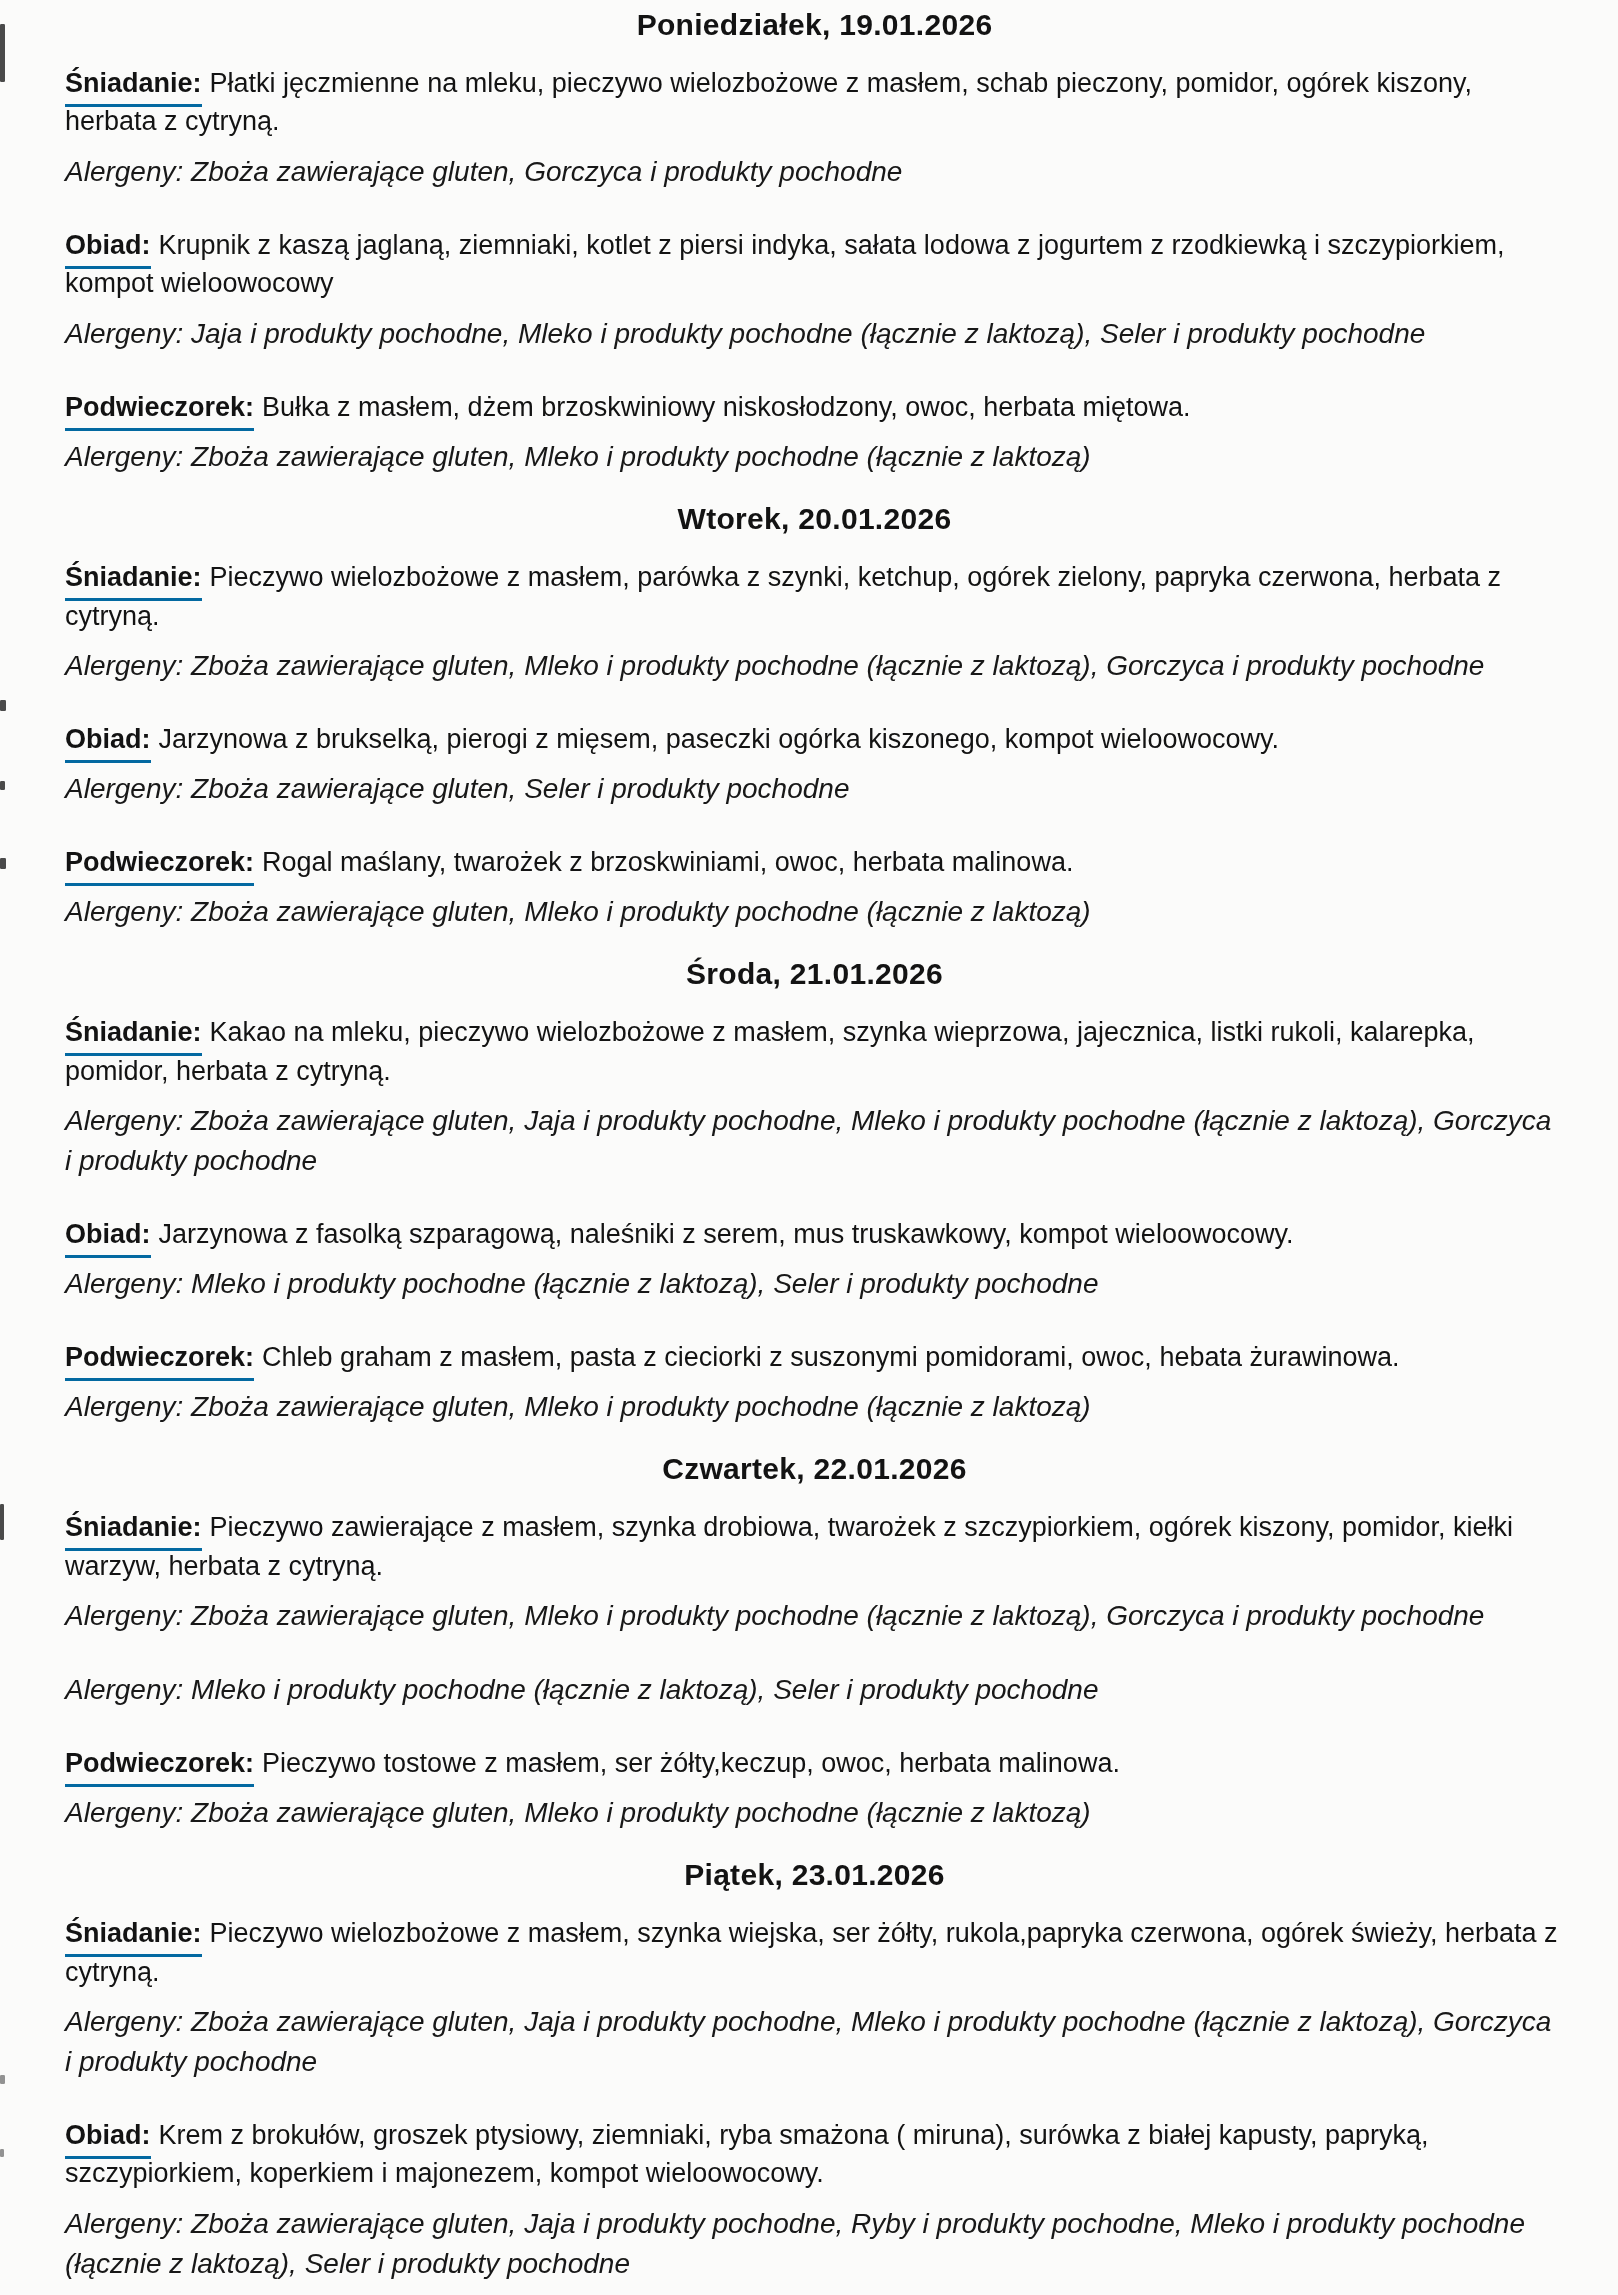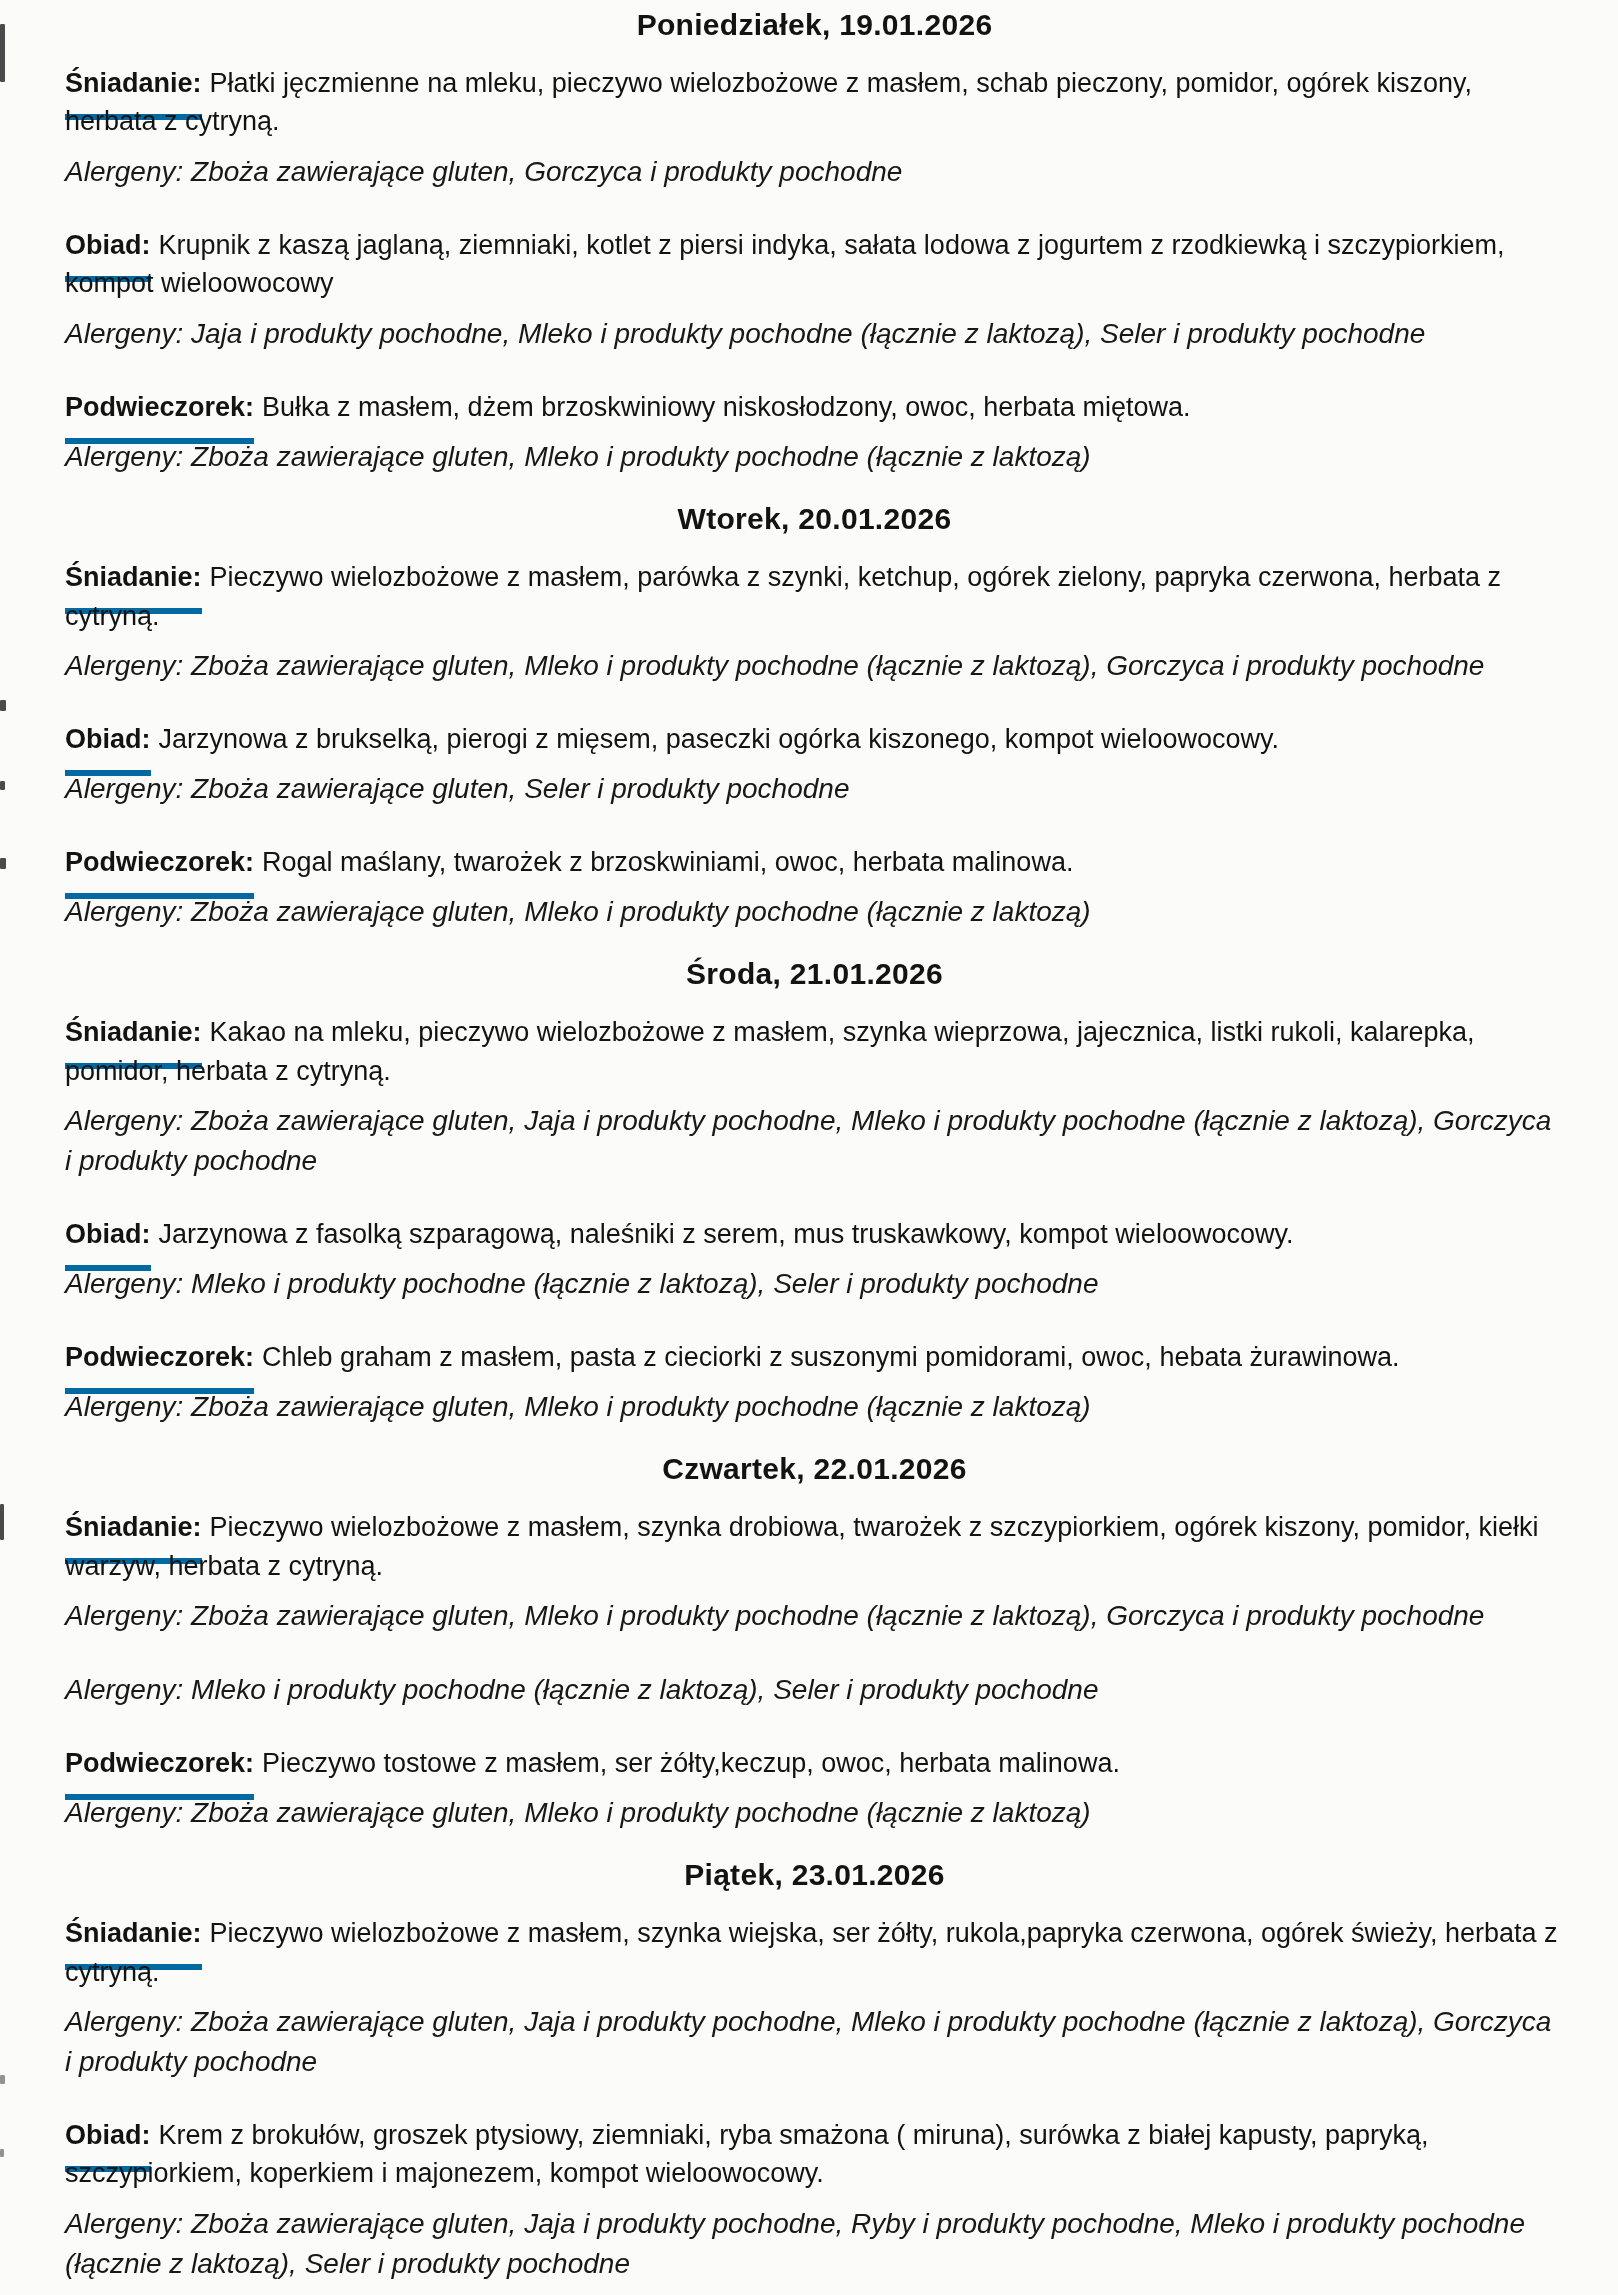--- a/index.html
+++ b/index.html
@@ -27,22 +27,22 @@
     margin-bottom: 21px;
     letter-spacing: 0.3px;
   }
   .meal + .meal { margin-top: 34px; }
   .meal-line {
     font-size: 27px;
     line-height: 1.44;
   }
   .label {
     font-weight: bold;
-    border-bottom: 6px solid #0369a1;
-    padding-bottom: 16px;
+    border-bottom: 3px solid #0369a1;
+    padding-bottom: 6px;
   }
   .desc { margin-left: 8px; }
   .allergens {
     font-size: 28px;
     font-style: italic;
     line-height: 1.42;
     margin-top: 10.5px;
     color: #181818;
   }
   
@@ -104,21 +104,21 @@
     </div>
     <div class="meal">
       <p class="meal-line"><span class="label">Podwieczorek:</span><span class="desc">Chleb graham z masłem, pasta z cieciorki z suszonymi pomidorami, owoc, hebata żurawinowa.</span></p>
       <p class="allergens">Alergeny: Zboża zawierające gluten, Mleko i produkty pochodne (łącznie z laktozą)</p>
     </div>
   </section>
 
   <section class="day">
     <h2 class="day-title">Czwartek, 22.01.2026</h2>
     <div class="meal">
-      <p class="meal-line"><span class="label">Śniadanie:</span><span class="desc">Pieczywo wielozbożowe z masłem, szynka drobiowa, twarożek z szczypiorkiem, ogórek kiszony, pomidor, kiełki warzyw, herbata z cytryną.</span></p>
+      <p class="meal-line"><span class="label">Śniadanie:</span><span class="desc">Pieczywo zawierające z masłem, szynka drobiowa, twarożek z szczypiorkiem, ogórek kiszony, pomidor, kiełki warzyw, herbata z cytryną.</span></p>
       <p class="allergens">Alergeny: Zboża zawierające gluten, Mleko i produkty pochodne (łącznie z laktozą), Gorczyca i produkty pochodne</p>
     </div>
     <div class="meal">
       <p class="allergens">Alergeny: Mleko i produkty pochodne (łącznie z laktozą), Seler i produkty pochodne</p>
     </div>
     <div class="meal">
       <p class="meal-line"><span class="label">Podwieczorek:</span><span class="desc">Pieczywo tostowe z masłem, ser żółty,keczup, owoc, herbata malinowa.</span></p>
       <p class="allergens">Alergeny: Zboża zawierające gluten, Mleko i produkty pochodne (łącznie z laktozą)</p>
     </div>
   </section>

